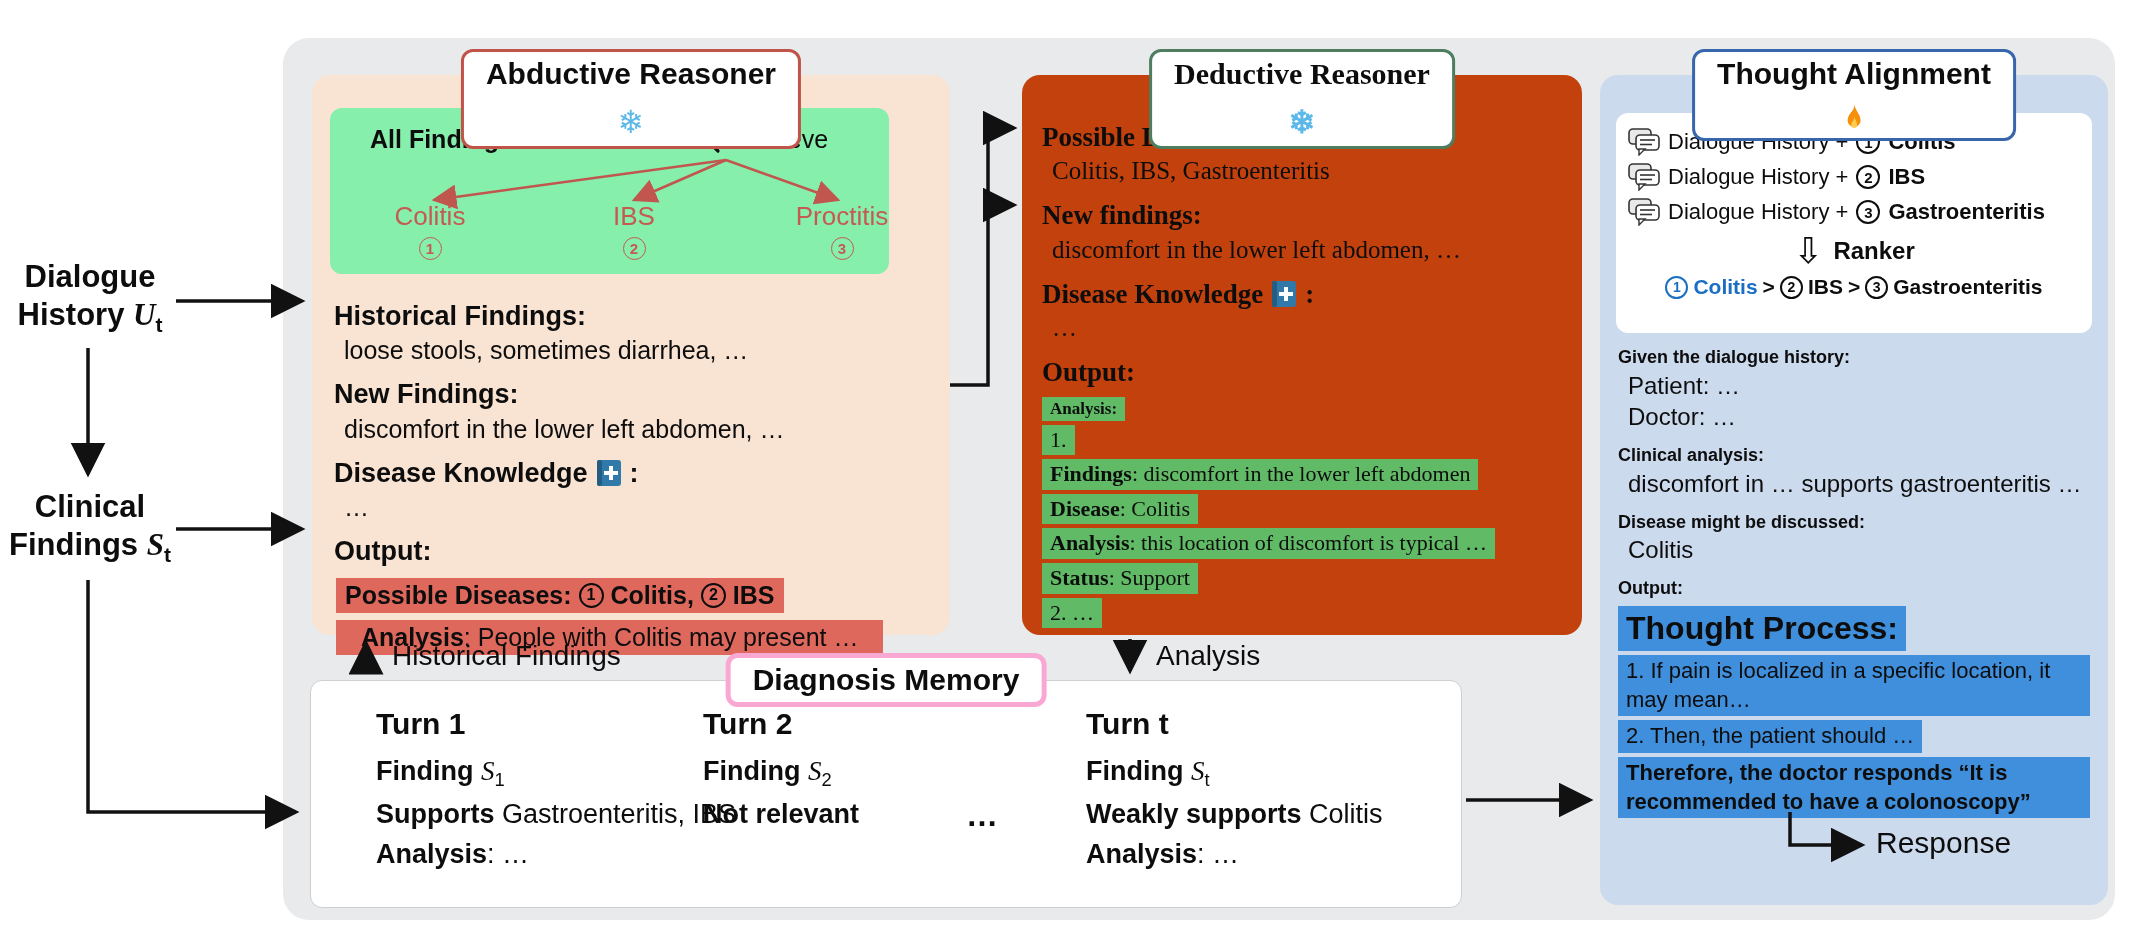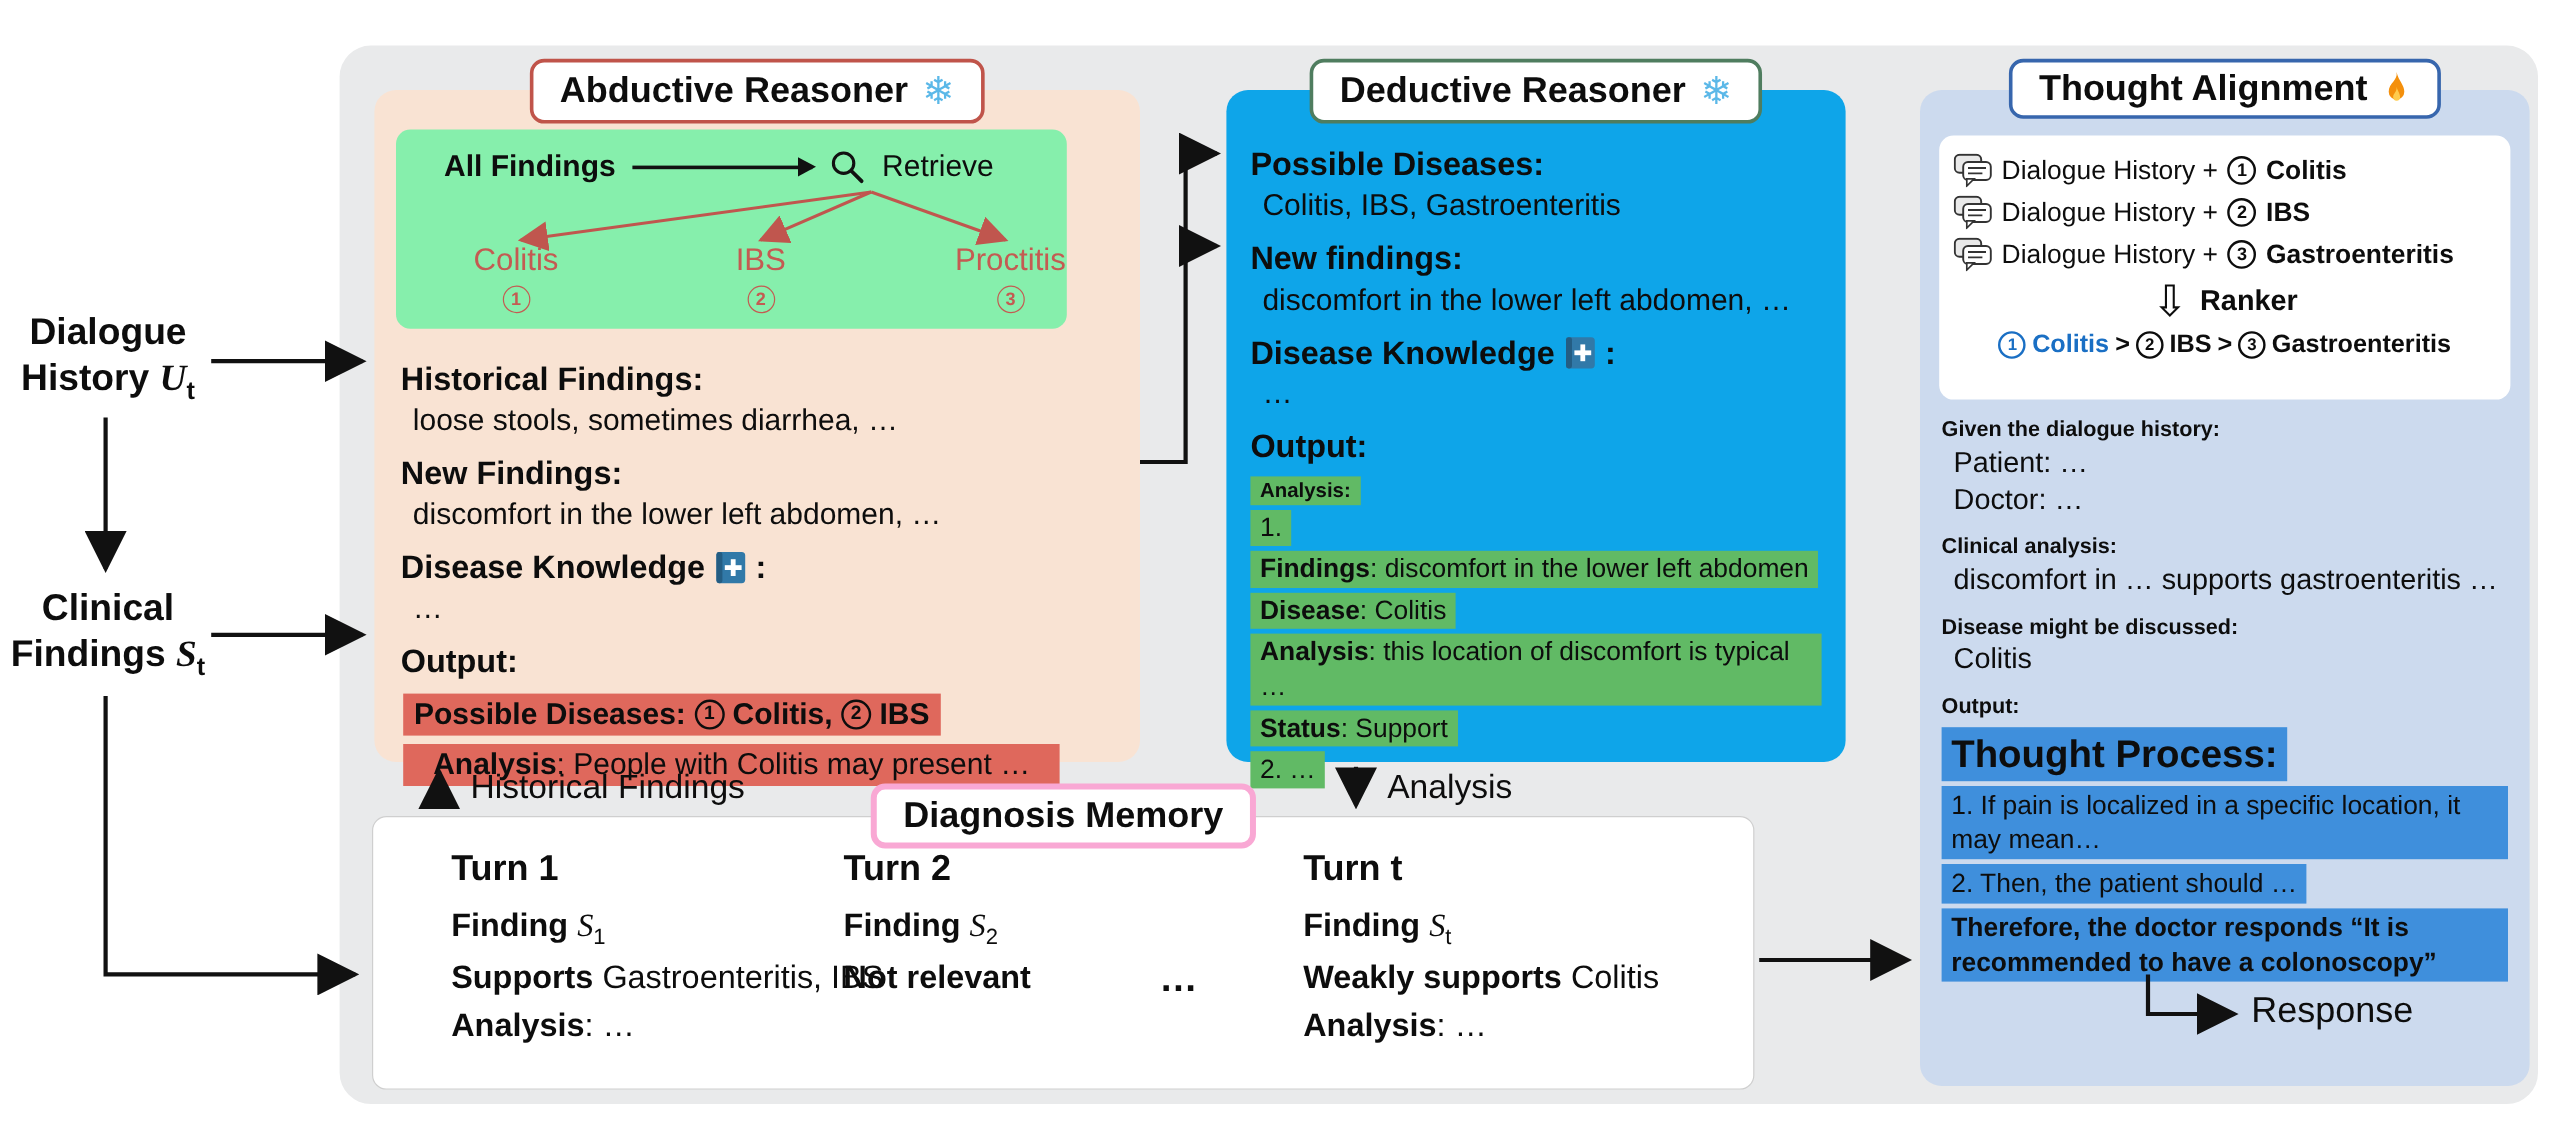--- a/index.html
+++ b/index.html
@@ -3,21 +3,21 @@
 <meta charset="utf-8">
 <style>
   html,body{margin:0;padding:0;background:#fff;}
   #canvas{position:relative;width:2130px;height:946px;background:#ffffff;overflow:hidden;
           font-family:"Liberation Sans","DejaVu Sans",sans-serif;color:#0d0d0d;}
   .gray-bg{position:absolute;left:283px;top:38px;width:1832px;height:882px;background:#e9eaeb;border-radius:26px;}
 
   
   .box{position:absolute;border-radius:18px;box-sizing:border-box;z-index:2;}
   .pill{position:absolute;left:50%;transform:translateX(-50%);top:-26px;background:#fff;border-radius:12px;
-        padding:5px 22px;font-size:30px;font-weight:700;white-space:nowrap;display:flex;align-items:center;gap:12px;z-index:4;}
+        padding:5px 22px;font-size:30px;font-weight:700;white-space:nowrap;display:flex;align-items:center;gap:12px;z-index:4;flex-direction:column;}
   .b{font-weight:700;}
   .mvar{font-family:"Liberation Serif","DejaVu Serif",serif;font-style:italic;}
   sub{font-size:68%;}
   .circ{display:inline-flex;align-items:center;justify-content:center;width:25px;height:25px;border:2px solid currentColor;
         border-radius:50%;font-size:16px;font-weight:700;line-height:1;flex:none;box-sizing:border-box;}
   .lbl{font-weight:700;font-size:27px;line-height:1.2;margin-top:13px;}
   .txt{font-size:25px;line-height:1.2;margin:3px 0 0 10px;}
   .icon-row{display:flex;align-items:center;gap:8px;}
 
   
@@ -34,21 +34,21 @@
   .flow-arrow:after{content:"";position:absolute;right:-3px;top:-6.5px;border-left:15px solid #111;
                     border-top:8px solid transparent;border-bottom:8px solid transparent;}
   .cand{position:absolute;top:94px;width:120px;text-align:center;color:#c45b52;font-size:26px;line-height:1.1;}
   .cand .circ{border-width:1.5px;width:23px;height:23px;font-size:15px;margin-top:5px;}
   .fan-svg{position:absolute;left:0;top:0;z-index:1;pointer-events:none;}
   .hl-red{background:#df685c;display:table;padding:2px 25px;font-size:25px;line-height:1.25;margin:7px 0 0 2px;}
   .hl-red-flex{background:#df685c;display:inline-flex;align-items:center;gap:7px;padding:3px 9px;font-size:25px;
                font-weight:700;margin:10px 0 0 2px;}
 
   
-  .deductive{left:1022px;top:75px;width:516px;height:560px;background:#0ea5e9;padding:46px 20px 0 20px;}
+  .deductive{left:1022px;top:75px;width:560px;height:560px;background:#c2410c;padding:46px 20px 0 20px;font-family:Liberation Serif, serif;}
   .pill-ded{border:3px solid #4f7d5f;}
   .hl-green{background:#61ba65;display:table;padding:1px 8px;font-size:22px;line-height:1.3;margin-top:4px;}
   .hl-green.hdr{font-size:17px;font-weight:700;margin-top:8px;}
 
   
   .thought{left:1600px;top:75px;width:508px;height:830px;background:#ccdaee;padding:272px 18px 0 18px;}
   .pill-tho{border:3px solid #3766ad;}
   .t-panel{position:absolute;left:16px;top:38px;width:476px;height:220px;background:#fff;border-radius:12px;
            padding:8px 12px;box-sizing:border-box;}
   .pair{display:flex;align-items:center;gap:8px;font-size:22px;margin:7px 0;}

